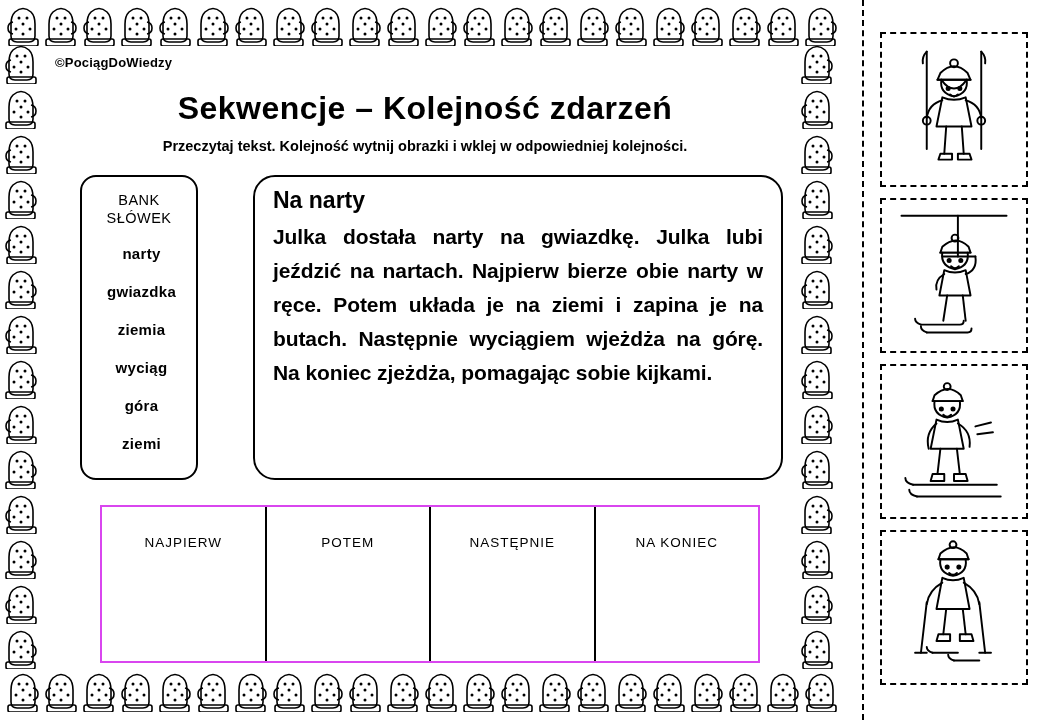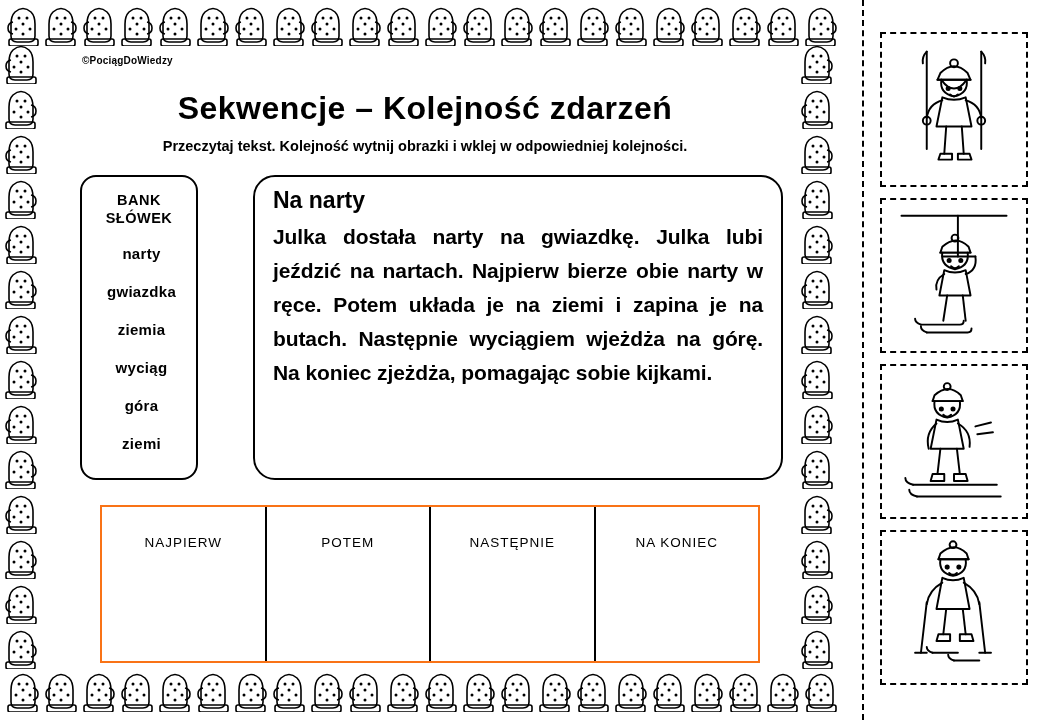--- a/index.html
+++ b/index.html
@@ -36,24 +36,23 @@
   .border-top { left: 0; top: 2px; width: 850px; height: 48px; }
   .border-bottom { left: 0; top: 668px; width: 850px; height: 48px; }
   .border-left { left: 4px; top: 40px; width: 48px; height: 640px; }
   .border-right { left: 800px; top: 40px; width: 48px; height: 640px; }
 
   
   .copyright {
     position: absolute;
     left: 55px;
     top: 55px;
-    font-size: 10px;
+    font-size: 13px;
     font-weight: bold;
     letter-spacing: .2px;
-    margin-left: 27px;
   }
   .name-line {
     position: absolute;
     left: 575px;
     top: 58px;
     font-size: 16px;
     font-weight: bold;
     white-space: nowrap;
   }
   .title {
@@ -84,21 +83,21 @@
     width: 118px;
     height: 305px;
     border: 2.5px solid #000;
     border-radius: 16px;
     box-sizing: border-box;
     text-align: center;
     padding-top: 14px;
   }
   .wordbank-title {
     font-size: 14.5px;
-    font-weight: bold;
+    font-weight: normal;
     line-height: 1.25;
     letter-spacing: .5px;
   }
   .wordbank-list {
     margin-top: 18px;
   }
   .wordbank-word {
     font-size: 15px;
     font-weight: bold;
     margin: 0 0 21px 5px;
@@ -131,21 +130,21 @@
     letter-spacing: -0.1px;
   }
 
   
   .seq-table {
     position: absolute;
     left: 100px;
     top: 505px;
     width: 660px;
     height: 158px;
-    border: 2px solid #f97316;
+    border: 2px solid #d946ef;
     box-sizing: border-box;
     display: flex;
   }
   .seq-cell {
     flex: 1 1 0;
     border-right: 2px solid #000;
     box-sizing: border-box;
     padding-top: 28px;
     text-align: center;
   }

